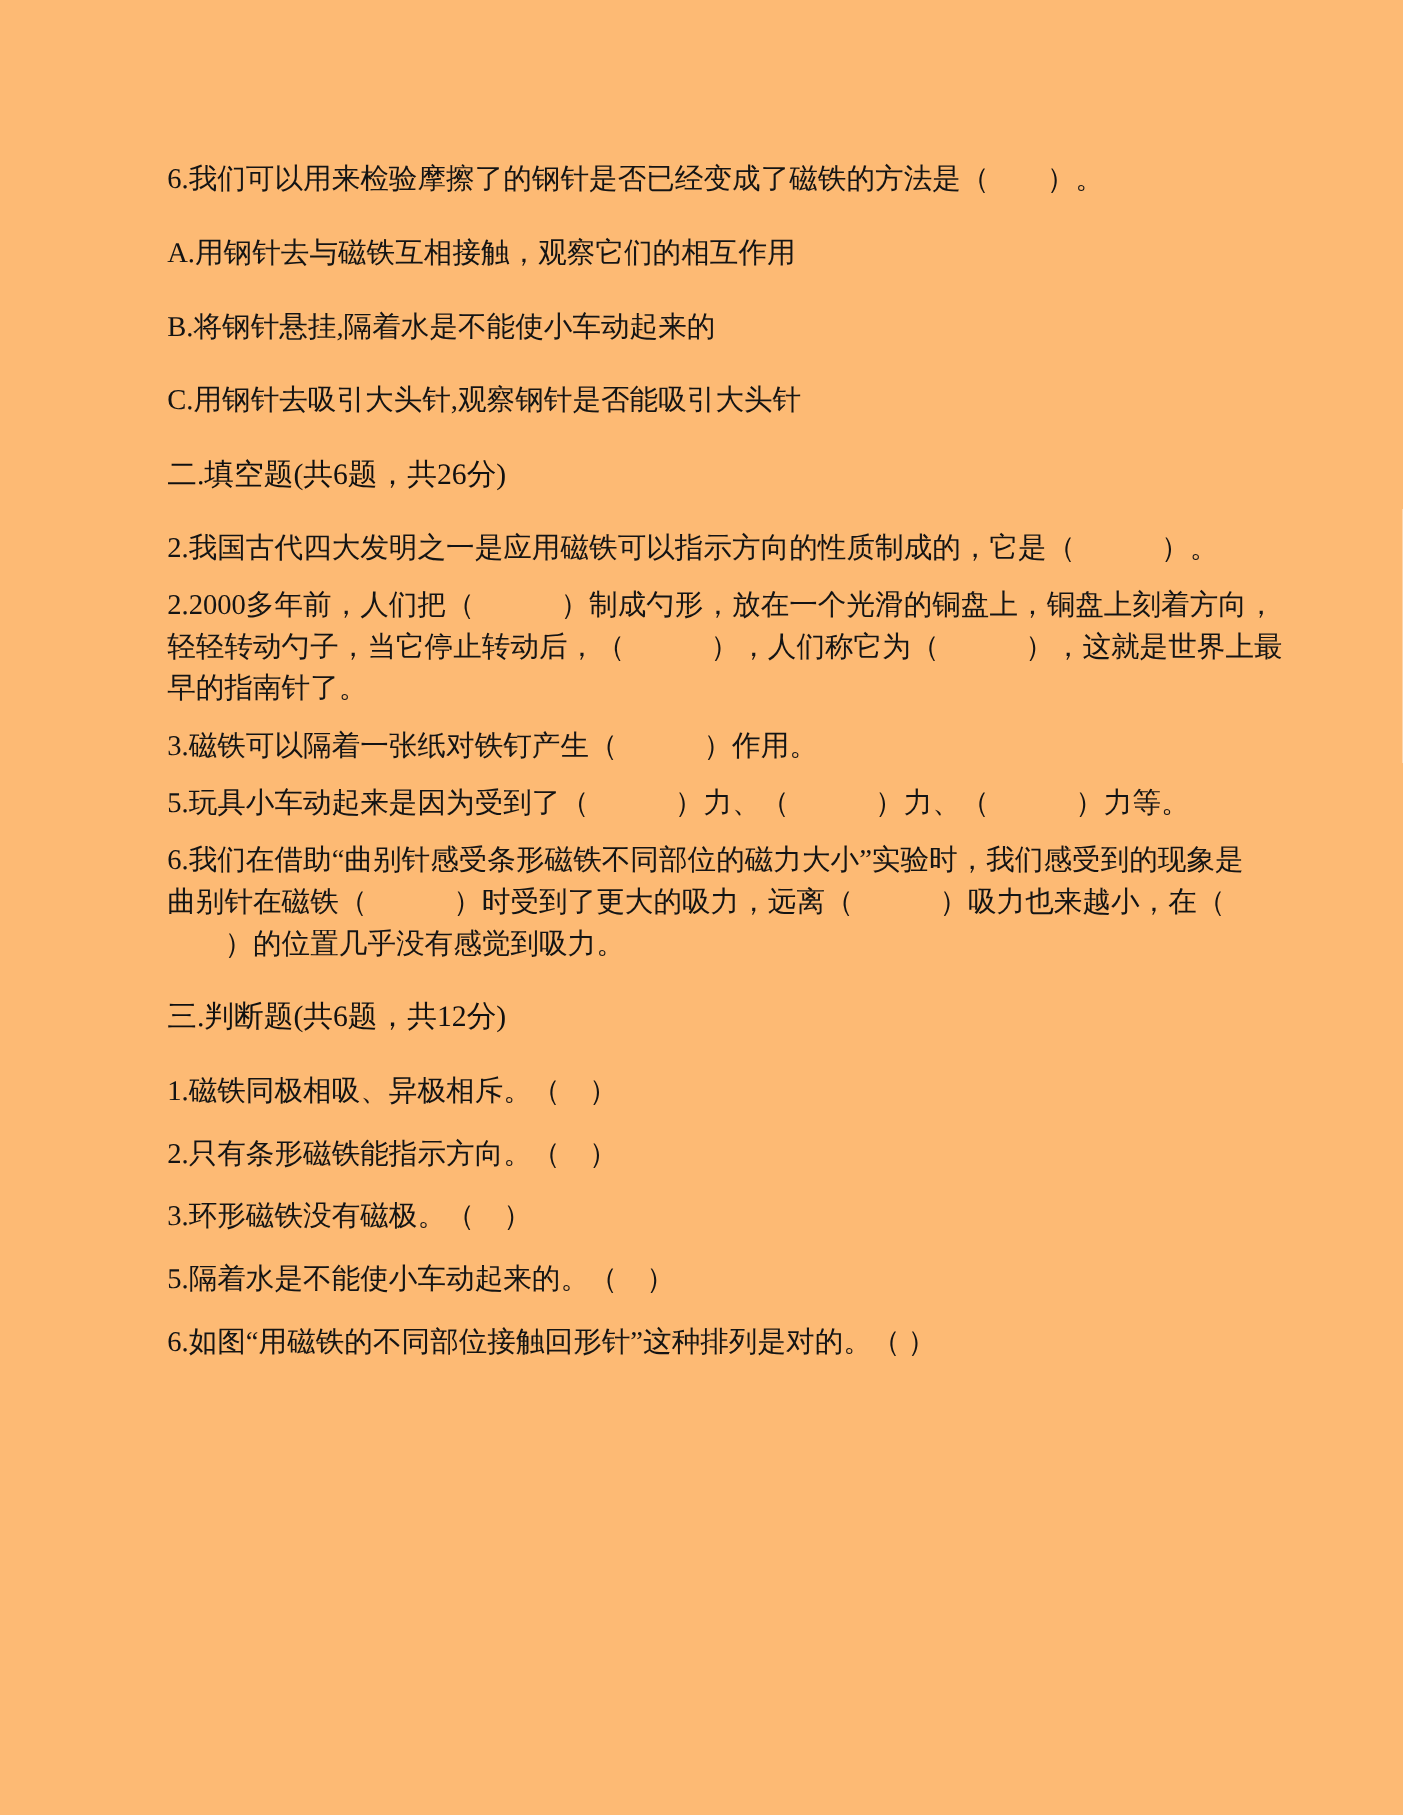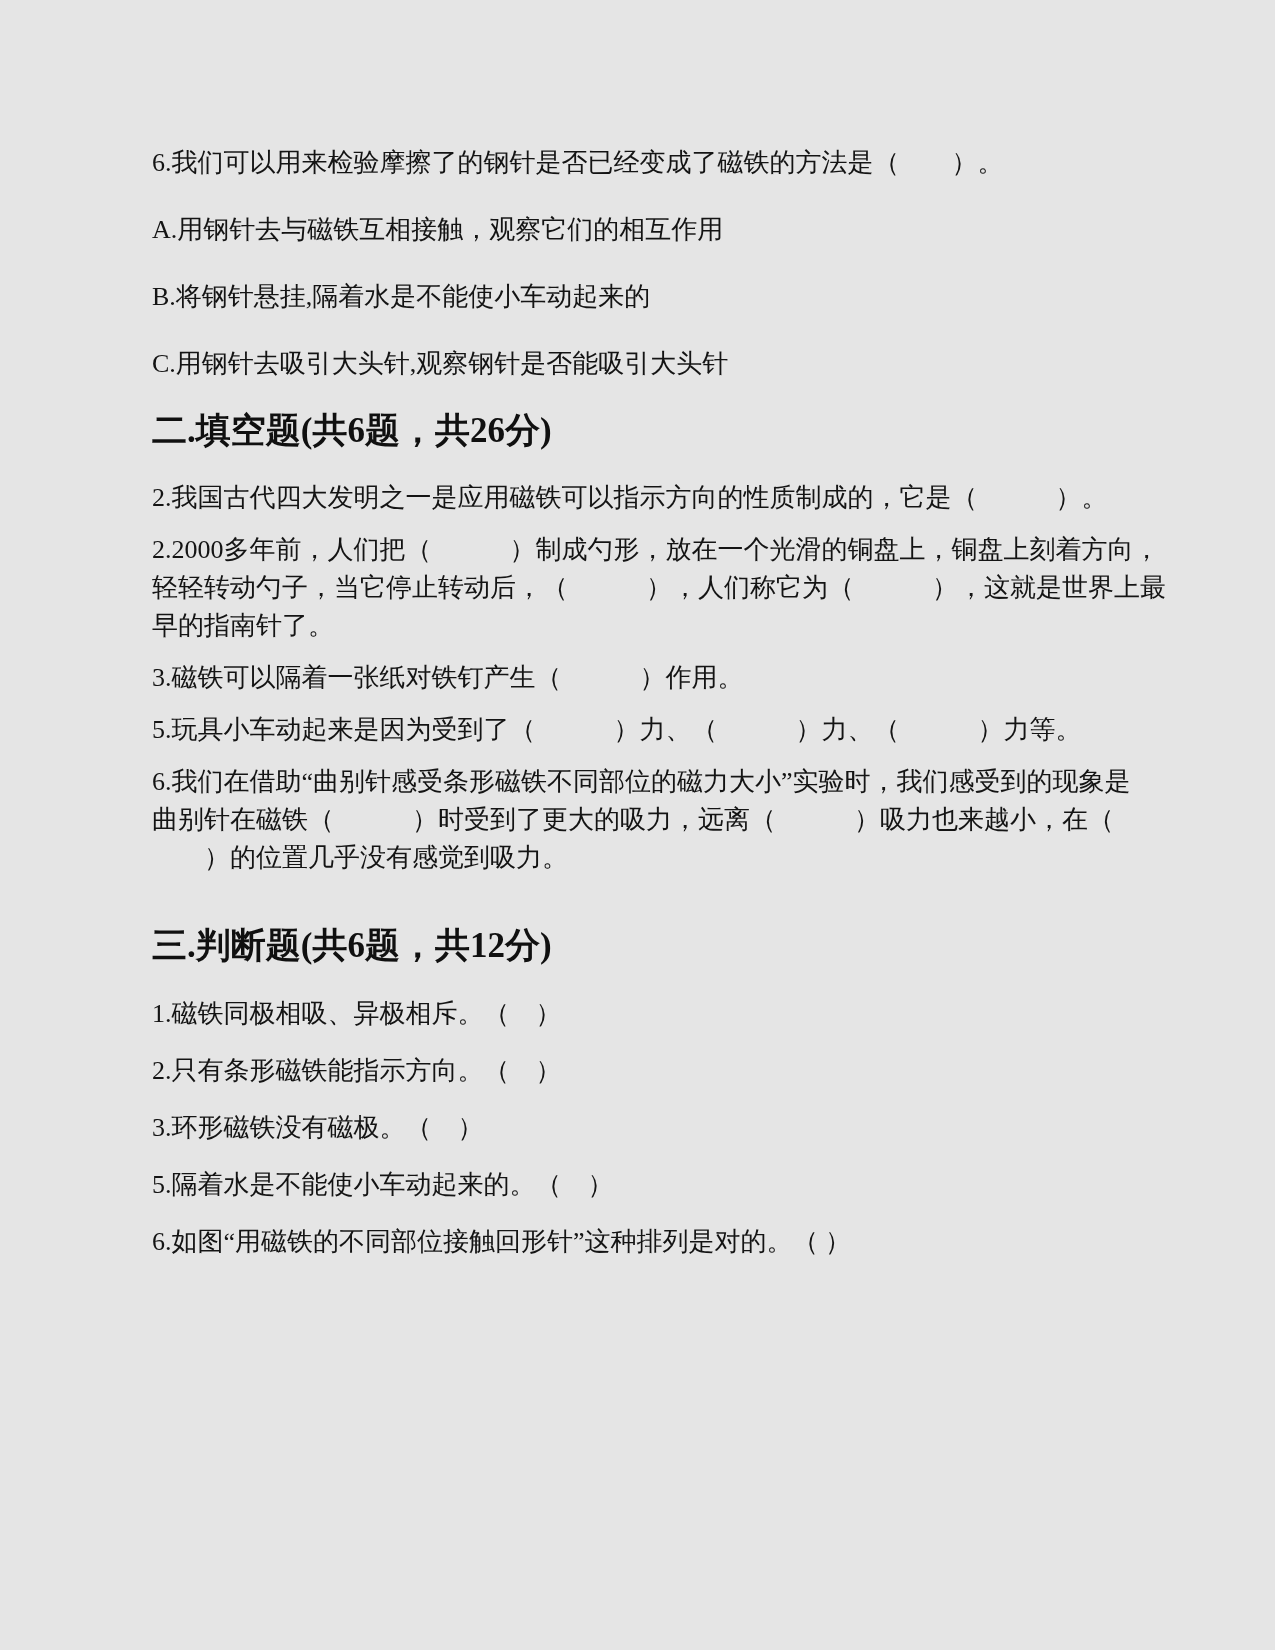--- a/index.html
+++ b/index.html
@@ -13,42 +13,42 @@
     height: 1650px;
     overflow: hidden;
     font-family: "Liberation Serif", "DejaVu Serif", serif;
     color: #141414;
   }
   .page {
     box-sizing: border-box;
     width: 1275px;
     height: 1650px;
     padding: 144px 40px 0 152px;
-    background: #e5e5e5;
+    background: #fdba74;
   }
   .q {
     font-size: 26px;
     line-height: 38px;
     white-space: pre-wrap;
     width: 1078px;
     margin: 0;
   }
   section.choice .q { margin-bottom: 29px; }
   section.fill .q   { margin-bottom: 14px; }
   section.judge .q  { margin-bottom: 19px; }
   h2.sec {
-    font-size: 35px;
+    font-size: 27px;
     line-height: 38px;
-    font-weight: bold;
+    font-weight: normal;
     white-space: pre-wrap;
     margin: 0 0 29px 0;
     color: #101010;
   }
   section.judge h2.sec {
-    margin-top: 50px;
+    margin-top: 28px;
     margin-bottom: 30px;
   }
 </style>
 </head>
 <body>
 
 <div class="page">
 
   <section class="choice">
     <p class="q">6.我们可以用来检验摩擦了的钢针是否已经变成了磁铁的方法是（　　）。</p>

